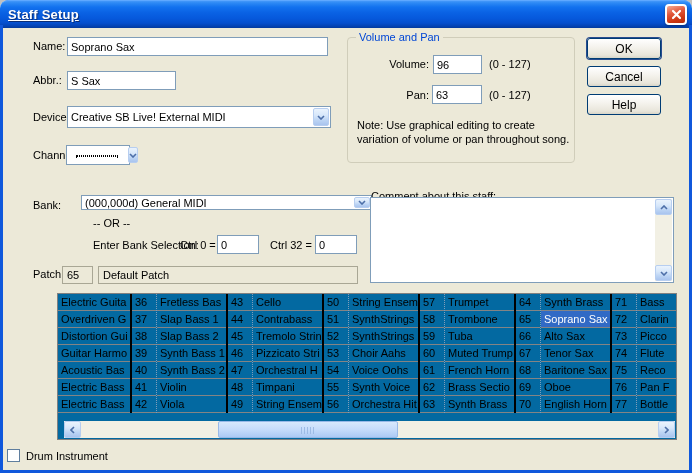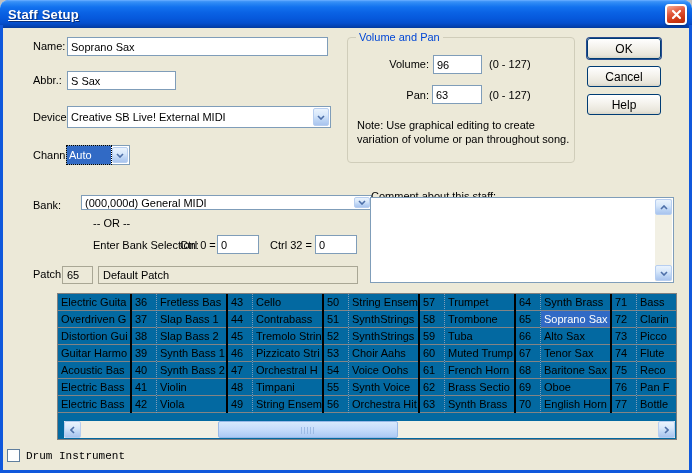--- a/index.html
+++ b/index.html
@@ -44,21 +44,21 @@
   }
   .combo {
     position:absolute; border:1px solid #7F9DB9; background:#fff;
     display:flex; align-items:stretch;
   }
   .combo-text {
     flex:1; padding-left:3px; white-space:nowrap; overflow:hidden;
     display:flex; align-items:center;
   }
   .combo-sel {
-    flex:1; margin:0; padding-left:2px;
+    flex:1; margin:10px; padding-left:17px;
     background:#316AC5; color:#fff;
     outline:1px dotted #000;
     display:flex; align-items:center;
   }
   .arrow-btn {
     width:16px; margin:1px; border-radius:2px;
     background:linear-gradient(180deg,#EAF3FD 0%,#D7E7FA 40%,#BCD4F4 70%,#A9C4EE 100%);
     border:1px solid #B7CEF0;
     display:flex; align-items:center; justify-content:center;
   }
@@ -365,15 +365,15 @@
       </span>
       <span class="scroll-btn">
         <svg width="5" height="8" viewBox="0 0 5 8">
             <path d="M1 1 L4 4 L1 7" fill="none" stroke="#4D6FA8" stroke-width="1.6"></path>
           </svg>
       </span>
     </div>
   </div>
 
   <span class="checkbox"></span>
-  <span class="lbl" style="left:26px; top:450px;font-family:Liberation Mono, monospace;">Drum Instrument</span>
+  <span class="lbl" style="left:26px; top:450px;">Drum Instrument</span>
 
 </div>
 
 </body></html>

